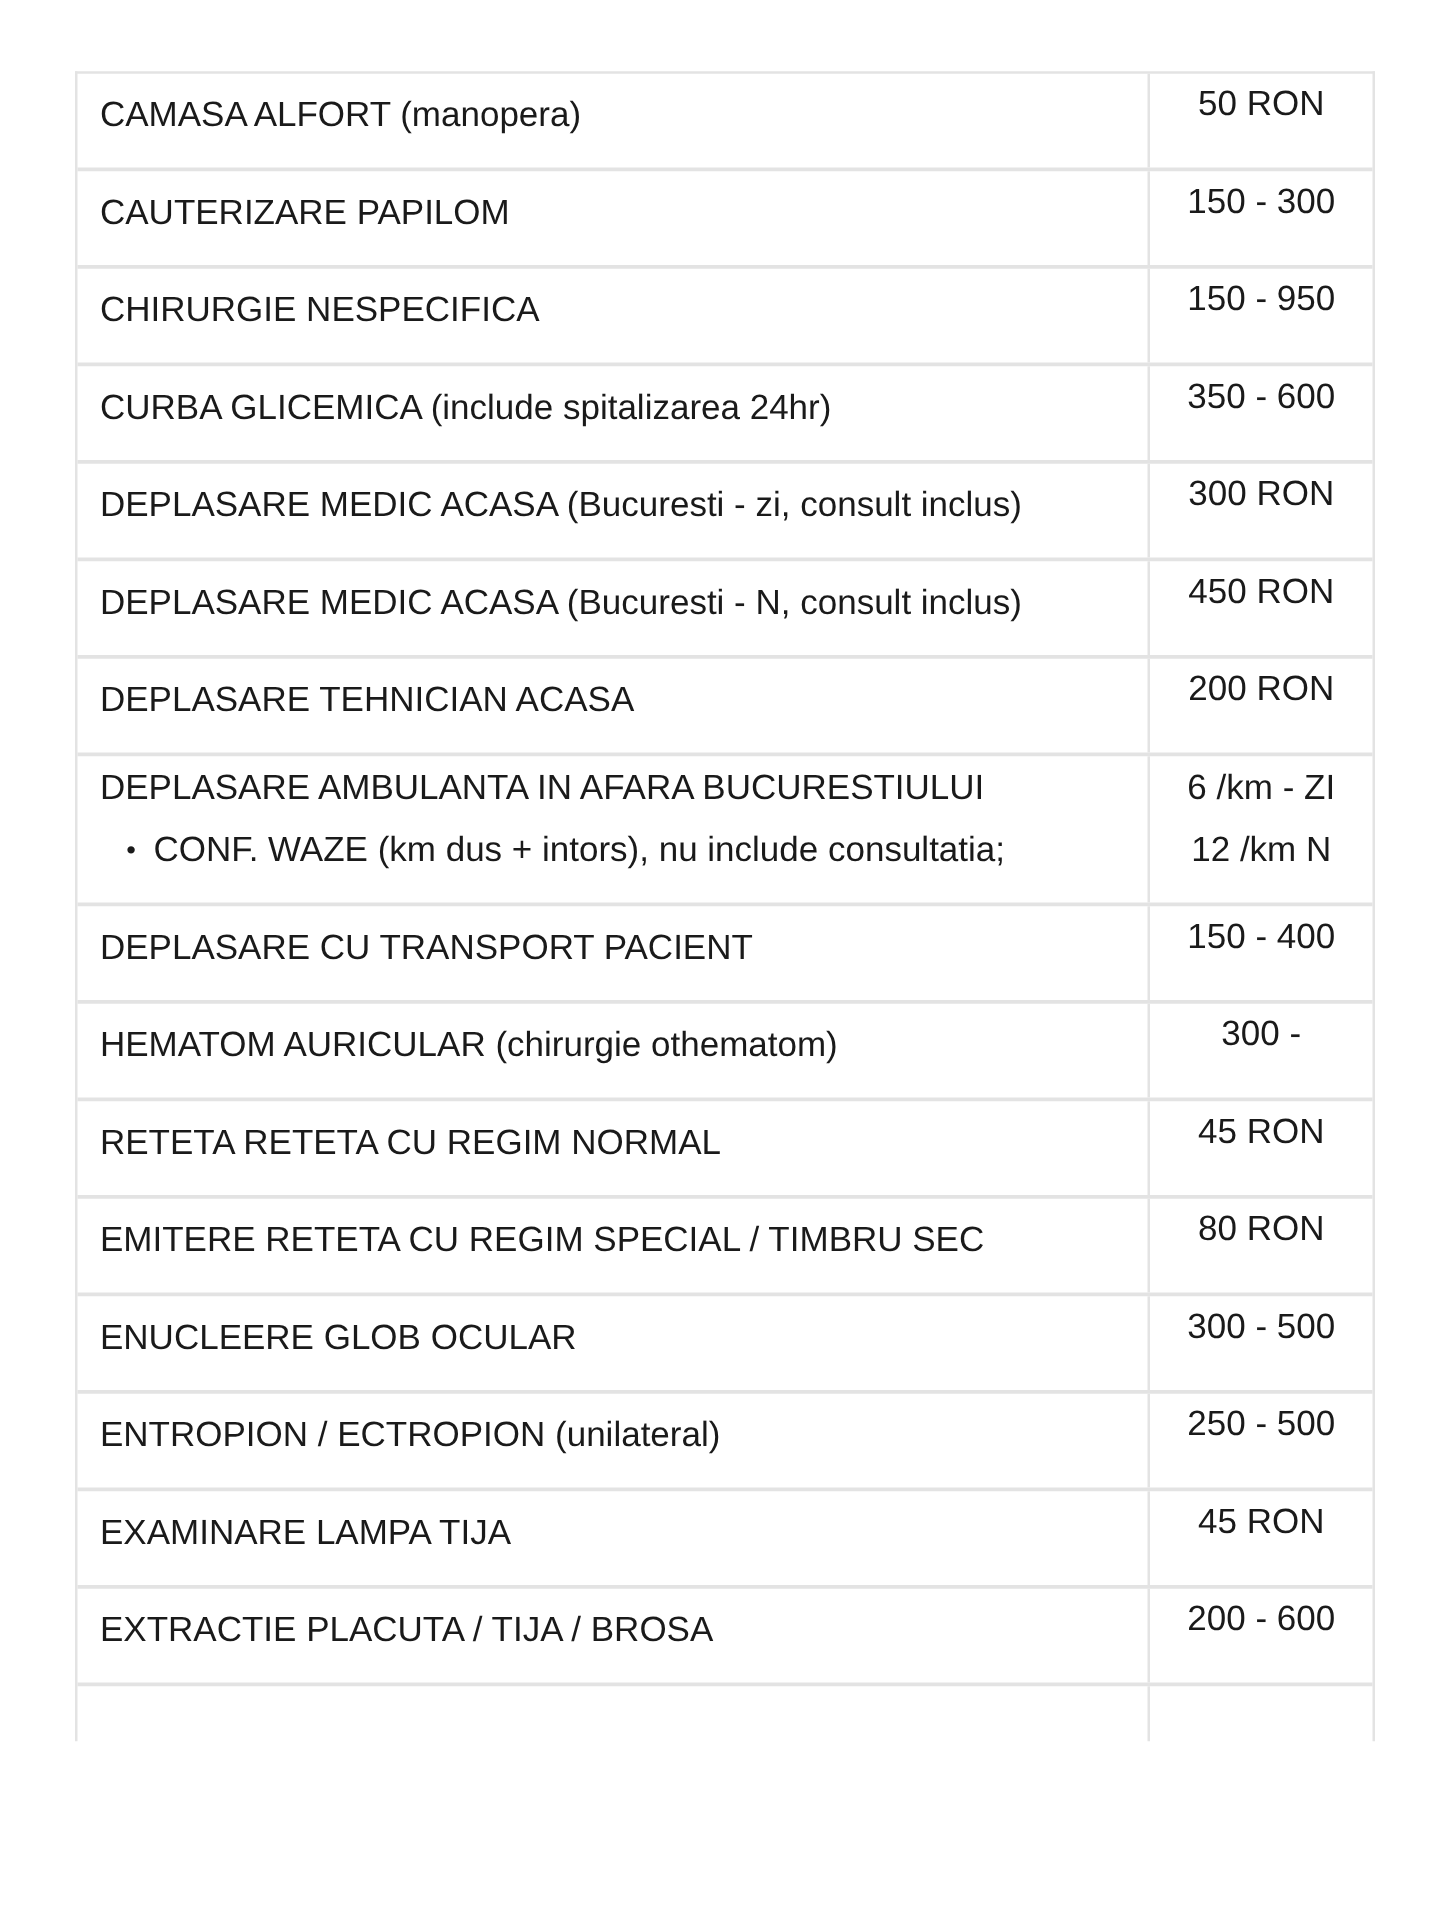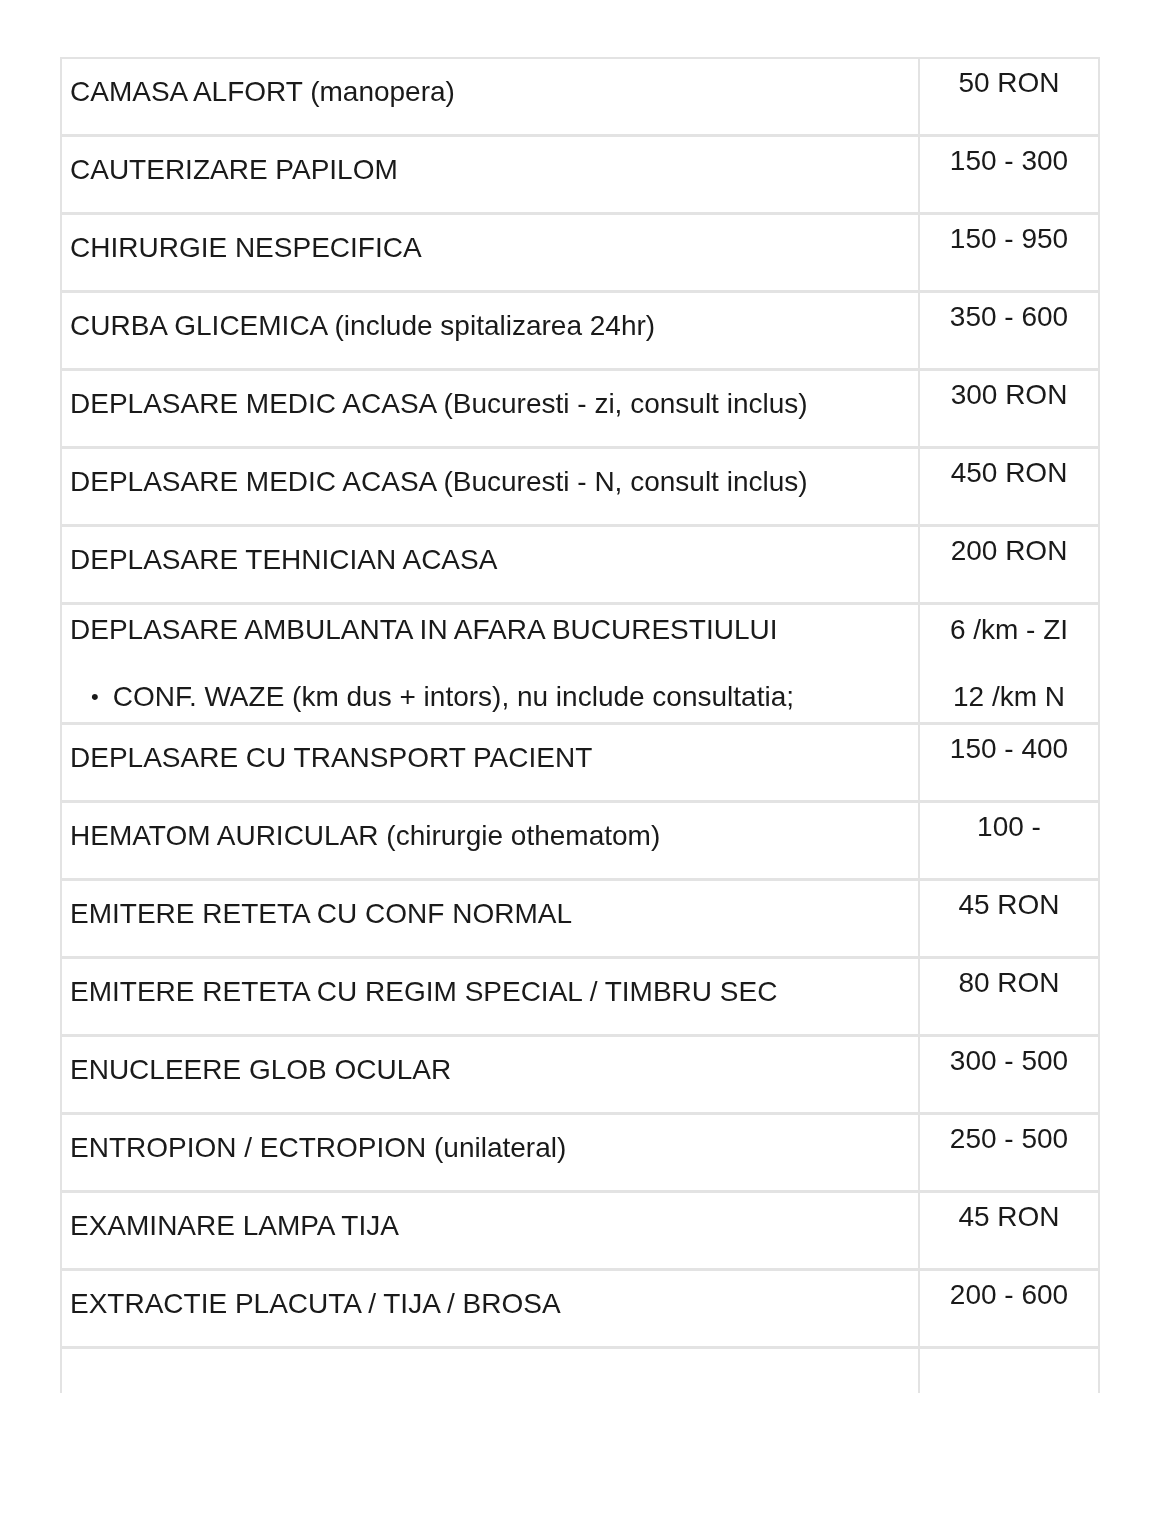--- a/index.html
+++ b/index.html
@@ -41,34 +41,34 @@
     display: flex;
     flex-direction: column;
     justify-content: center;
     box-sizing: border-box;
     font-size: 28px;
     line-height: 34px;
     overflow: hidden;
   }
   .cell.service {
     border-right: 2px solid #e3e3e3;
-    padding-left: 8px;
+    padding-left: 18px;
     padding-right: 12px;
     padding-bottom: 10px;
     align-items: flex-start;
     text-align: left;
   }
   .cell.price {
     align-items: center;
     text-align: center;
     padding-bottom: 28px;
   }
   
   .row.tall .cell {
-    justify-content: space-between;
+    justify-content: flex-start;
     padding-bottom: 0;
   }
   .row.tall .service-main,
   .row.tall .bullet-line,
   .row.tall .price-main,
   .row.tall .price-secondary {
     line-height: 50px;
     height: 50px;
     white-space: nowrap;
   }
@@ -188,28 +188,28 @@
 
     </div>
   </div>
 
   <div class="row">
     <div class="cell service">
       <div class="service-main">HEMATOM AURICULAR (chirurgie othematom)</div>
 
     </div>
     <div class="cell price">
-      <div class="price-main">100 -</div>
-
-    </div>
-  </div>
-
-  <div class="row">
-    <div class="cell service">
-      <div class="service-main">EMITERE RETETA CU CONF NORMAL</div>
+      <div class="price-main">300 -</div>
+
+    </div>
+  </div>
+
+  <div class="row">
+    <div class="cell service">
+      <div class="service-main">RETETA RETETA CU REGIM NORMAL</div>
 
     </div>
     <div class="cell price">
       <div class="price-main">45 RON</div>
 
     </div>
   </div>
 
   <div class="row">
     <div class="cell service">

